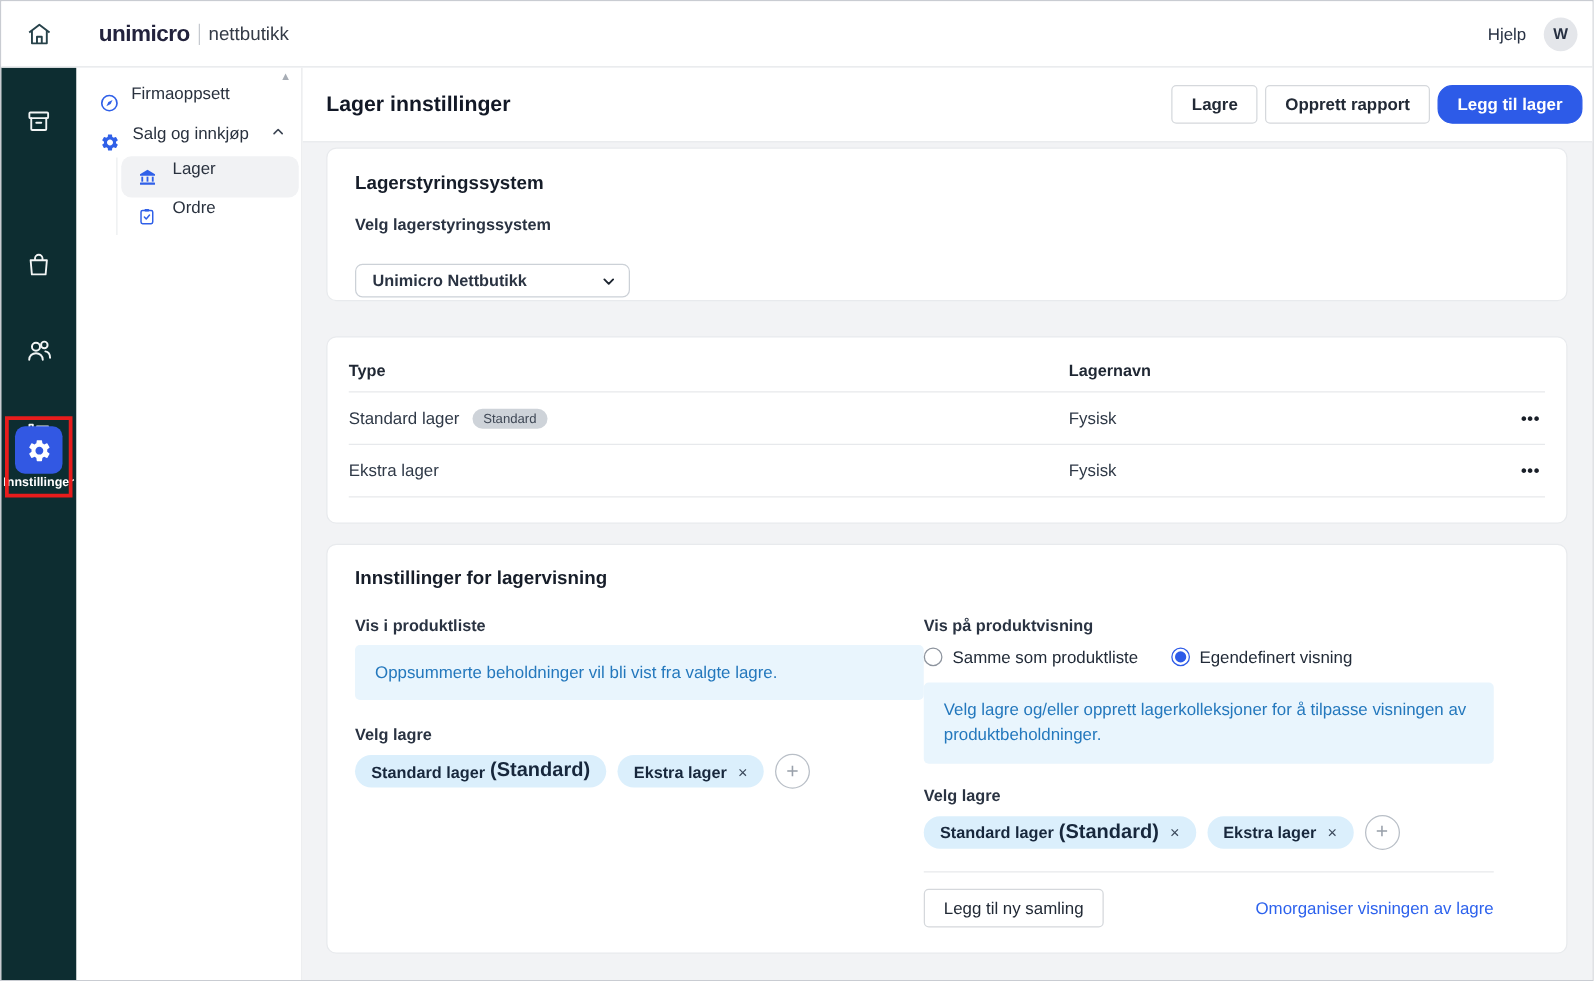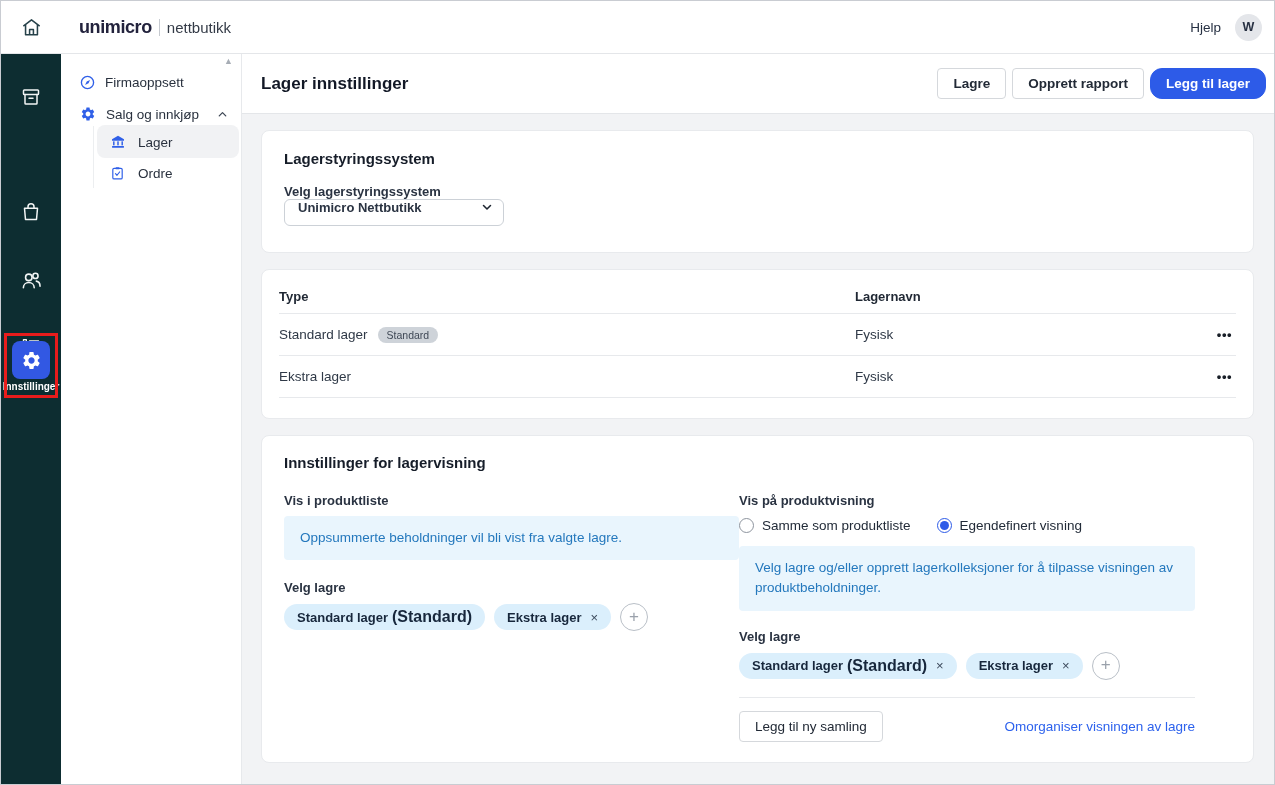--- a/index.html
+++ b/index.html
@@ -35,50 +35,50 @@
                    align-items:center; justify-content:center; cursor:pointer; }
   .settings-label { position:absolute; top:327px; left:0; width:60px; text-align:center;
                     font-size:10px; font-weight:600; color:#fff; }
   .annotation-box { position:absolute; left:3px; top:279px; width:54px; height:65px;
                     border:3px solid #e81c1c; pointer-events:none; }
 
   
   .nav-sidebar { position:absolute; top:53px; left:60px; bottom:0; width:181px;
                  background:#fff; border-right:1px solid #e7e9ec; z-index:3; }
   .scroll-up { position:absolute; top:2px; right:8px; font-size:9px; color:#a7adb5; cursor:pointer; }
-  .nav-item { position:absolute; left:0; height:30px; display:flex; align-items:center;
+  .nav-item { position:absolute; left:0; height:30px; display:flex; 
               cursor:pointer; font-size:13.5px; color:#29313e; }
   .nav-item .nicon { display:flex; align-items:center; justify-content:center; width:17px; }
   .nav-active-bg { position:absolute; left:36px; top:71px; width:142px; height:33px;
                    background:#f1f2f4; border-radius:8px; }
   .indent-line { position:absolute; left:32px; top:72px; height:62px; width:1px; background:#eceef0; }
 
   
   .main { position:absolute; top:53px; left:241px; right:0; bottom:0; background:#f2f3f5; }
   .main-header { position:absolute; top:0; left:0; right:0; height:60px; background:#fff;
                  border-bottom:1px solid #e4e6e9; display:flex; align-items:center;
                  padding:0 8px 0 19px; }
   .page-title { font-size:17px; font-weight:700; color:#121826; flex:1; }
   .hdr-buttons { display:flex; gap:6px; }
   .btn { height:31px; padding:0 15px; border-radius:4px; border:1px solid #d5d8dc;
          background:#fff; font-family:inherit; font-size:13.5px; font-weight:600;
          color:#222a36; cursor:pointer; display:flex; align-items:center; }
   .btn.primary { background:#2d5be8; border-color:#2d5be8; color:#fff;border-radius:12px; }
 
   .card { position:absolute; left:19px; width:993px; background:#fff;
           border:1px solid #e8eaed; border-radius:8px; }
-  .card1 { top:76px; height:123px; padding:19px 22px; }
+  .card1 { top:64px; height:123px; padding:19px 22px; }
   .card2 { top:215px; height:150px; padding:10px 17px 0; }
   .card3 { top:381px; height:328px; padding:18px 22px; }
 
   .card-title { font-size:15px; font-weight:700; color:#161d29; }
   .field-label { font-size:13px; font-weight:600; color:#2a3342; }
 
-  .select-box { margin-top:0; width:220px; height:27px; border:1px solid #ccd1d7;
-                border-radius:6px; display:flex; padding:0 9px 0 13px;
+  .select-box { margin-top:24px; width:220px; height:27px; border:1px solid #ccd1d7;
+                border-radius:6px; display:flex; align-items:center; padding:0 9px 0 13px;
                 cursor:pointer; background:#fff; }
   .select-box .sel-text { flex:1; font-size:13px; font-weight:600; color:#2a3342; }
 
   
   .tbl-row { display:grid; grid-template-columns:576px 1fr 40px; align-items:center;
              border-bottom:1px solid #e7e9ec; }
   .tbl-head { height:34px; font-size:13px; font-weight:700; color:#1f2733; }
   .tbl-data { height:42px; font-size:13.5px; color:#2f3947; }
   .name-cell { display:flex; align-items:center; }
   .std-badge { margin-left:10px; padding:2px 9px; border-radius:10px; background:#ced3d9;

